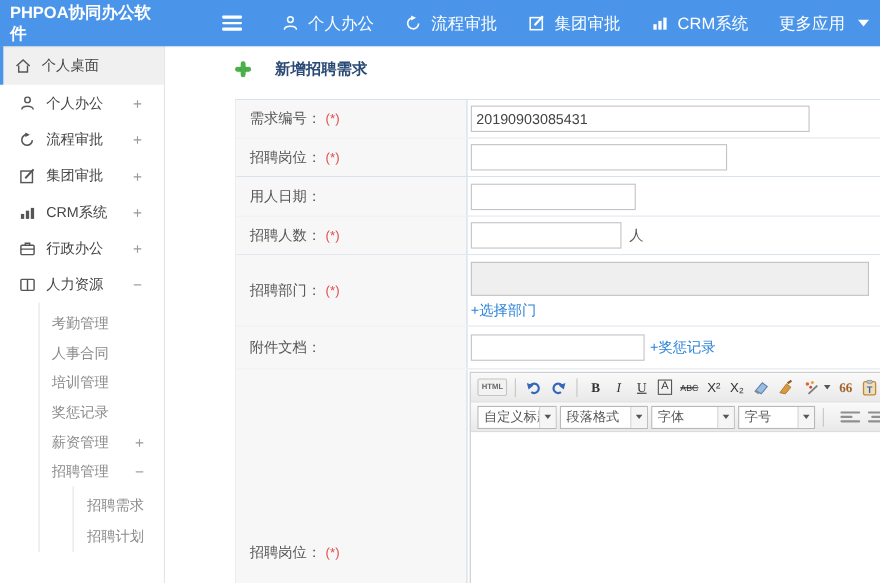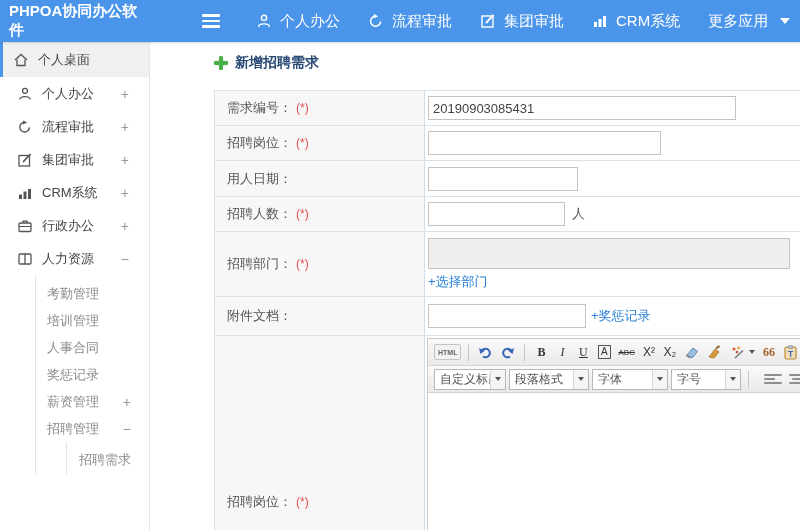--- a/index.html
+++ b/index.html
@@ -32,21 +32,21 @@
   .sb-sub-item { height:27px; display:flex; align-items:center; padding-left:11px;
     position:relative; font-size:13px; color:#8b8b8b; cursor:pointer; }
   .sb-sub-item .sb-sign { right:18px; }
   .sb-sub2 { margin-left:30px; border-left:1px solid #e3e3e3; padding-top:4px; }
   .sb-sub2 .sb-sub-item { height:28px; padding-left:12px; }
 
   
   .main { position:absolute; left:150px; top:42px; width:650px; height:488px;
     background:#fff; overflow:hidden; }
   .page-title { position:absolute; left:64px; top:12px; display:flex; align-items:center;
-    gap:7px; font-size:14px; font-weight:bold; color:#2a4a75; }
+    gap:22px; font-size:14px; font-weight:bold; color:#2a4a75; }
   .plus-icon { position:relative; width:14px; height:14px; }
   .plus-icon::before { content:""; position:absolute; left:0; top:5px; width:14px; height:4px;
     background:#4ab04a; border-radius:2px; box-shadow:0 0 1px #2f8a2f; }
   .plus-icon::after { content:""; position:absolute; left:5px; top:0; width:4px; height:14px;
     background:#4ab04a; border-radius:2px; box-shadow:0 0 1px #2f8a2f; }
 
   
   .form { position:absolute; left:64px; top:48px; width:660px;
     border-top:1px solid #d9e2ea; border-left:1px solid #d9e2ea; font-size:13px; }
   .frow { display:flex; border-bottom:1px solid #d9e2ea; background:#fff; }
@@ -210,39 +210,42 @@
         </svg></span>
     <span>人力资源</span>
     <span class="sb-sign">−</span>
   </div>
 
   <div class="sb-sub">
     <div class="sb-sub-item">
       <span>考勤管理</span>
     </div>
     <div class="sb-sub-item">
+      <span>人事合同</span>
+    </div>
+    <div class="sb-sub-item">
       <span>培训管理</span>
-    </div>
-    <div class="sb-sub-item">
-      <span>人事合同</span>
     </div>
     <div class="sb-sub-item">
       <span>奖惩记录</span>
     </div>
     <div class="sb-sub-item">
       <span>薪资管理</span>
       <span class="sb-sign">+</span>
     </div>
     <div class="sb-sub-item">
       <span>招聘管理</span>
       <span class="sb-sign">−</span>
     </div>
     <div class="sb-sub2">
       <div class="sb-sub-item">
         <span>招聘需求</span>
+      </div>
+      <div class="sb-sub-item">
+        <span>招聘计划</span>
       </div>
     </div>
   </div>
 </div>
 
 <div class="main">
   <div class="page-title">
     <span class="plus-icon"></span>
     <span>新增招聘需求</span>
   </div>

